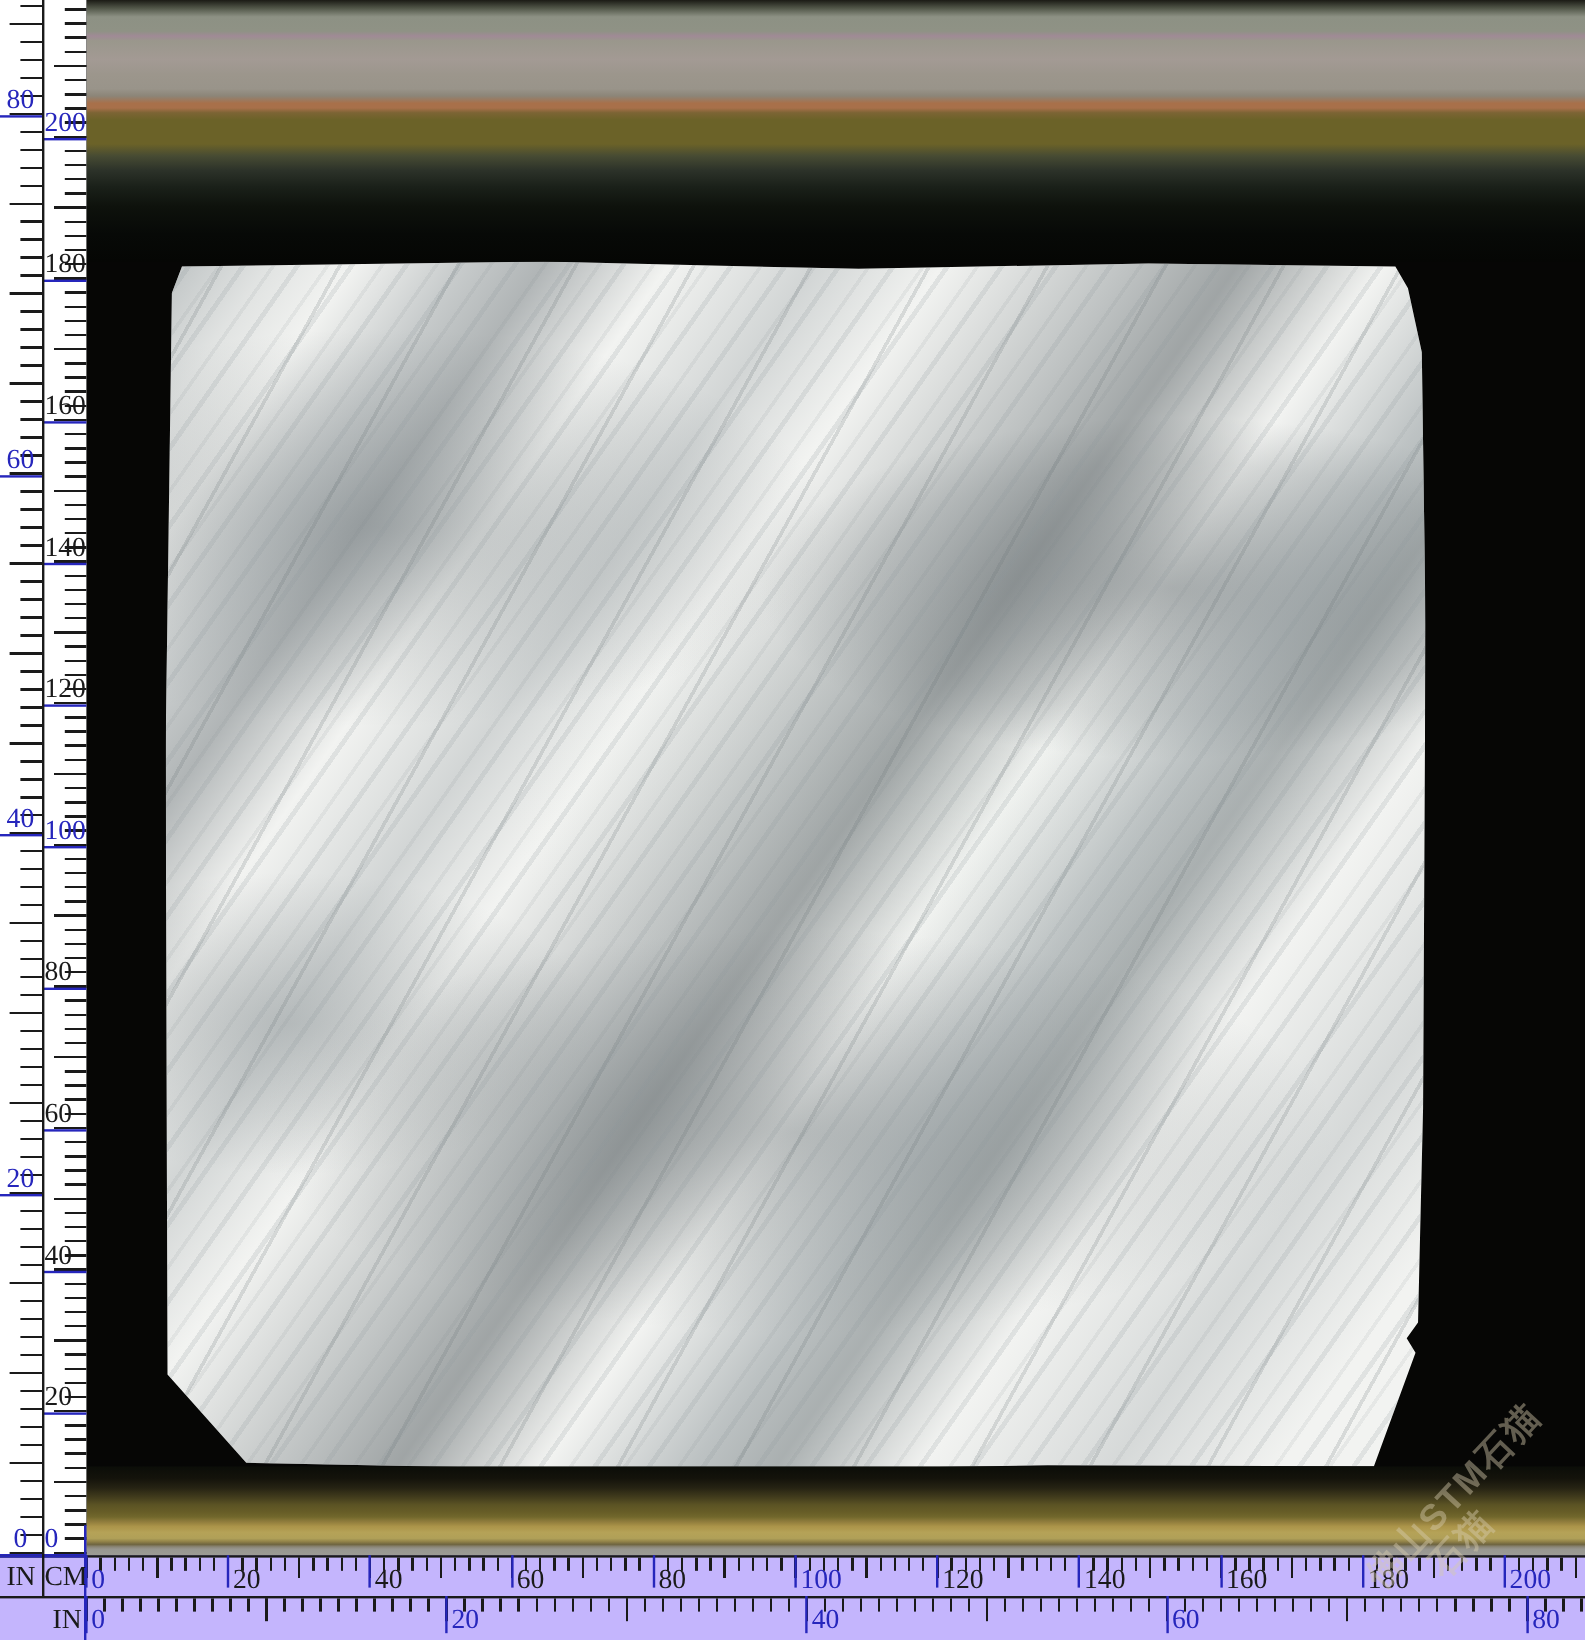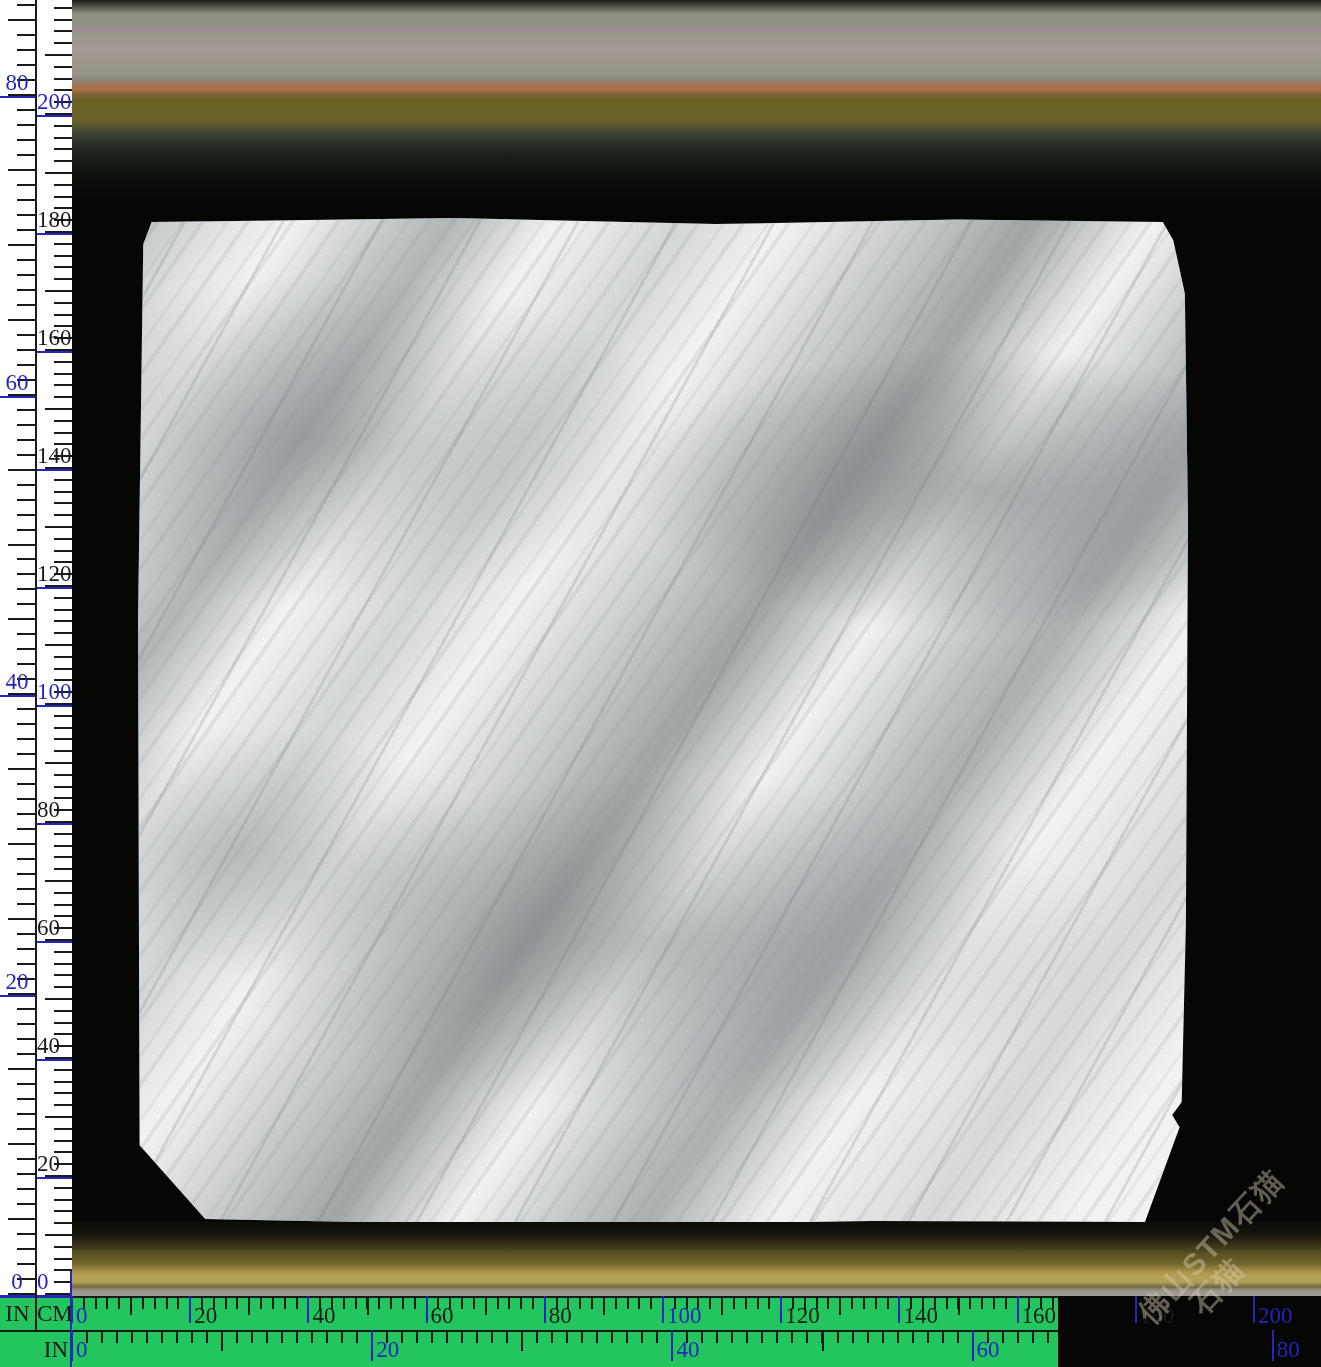--- a/index.html
+++ b/index.html
@@ -67,21 +67,21 @@
   #t-cm-small{left:54px;width:18px;
     background:repeating-linear-gradient(to top,#1a1a1a 0 2px,rgba(0,0,0,0) 2px 11.8px);}
   #t-cm-med{left:45px;width:27px;
     background:repeating-linear-gradient(to top,#1a1a1a 0 2px,rgba(0,0,0,0) 2px 59px);}
   #vline-black{position:absolute;left:35px;top:0;width:2px;height:1331px;background:#1a1a1a;z-index:4;}
   .vlab{position:absolute;height:26px;font-size:23px;line-height:26px;}
   .vlab.cm{left:37px;width:34px;text-align:left;}
   .vlab.in{left:0;width:34px;text-align:center;}
   .vblueline{position:absolute;height:2px;}
   
-  #bruler{position:absolute;left:0;top:1296px;width:1058px;height:71px;background:#22c55e;z-index:3;}
+  #bruler{position:absolute;left:0;top:1296px;width:1321px;height:71px;background:#c4b5fd;z-index:3;}
   .bstrip{position:absolute;left:71px;right:0;}
   #b-cm-small{top:2px;height:11px;
     background:repeating-linear-gradient(to right,#1a1a1a 0 2px,rgba(0,0,0,0) 2px 11.82px);}
   #b-cm-med{top:2px;height:17px;
     background:repeating-linear-gradient(to right,#1a1a1a 0 2px,rgba(0,0,0,0) 2px 59.1px);}
   #b-in-small{top:36px;height:11px;
     background:repeating-linear-gradient(to right,#1a1a1a 0 2px,rgba(0,0,0,0) 2px 15.01px);}
   #b-in-med{top:36px;height:19px;
     background:repeating-linear-gradient(to right,#1a1a1a 0 2px,rgba(0,0,0,0) 2px 150.1px);}
   #hline1{position:absolute;left:0;right:0;top:0;height:2px;background:#1a1a1a;}

